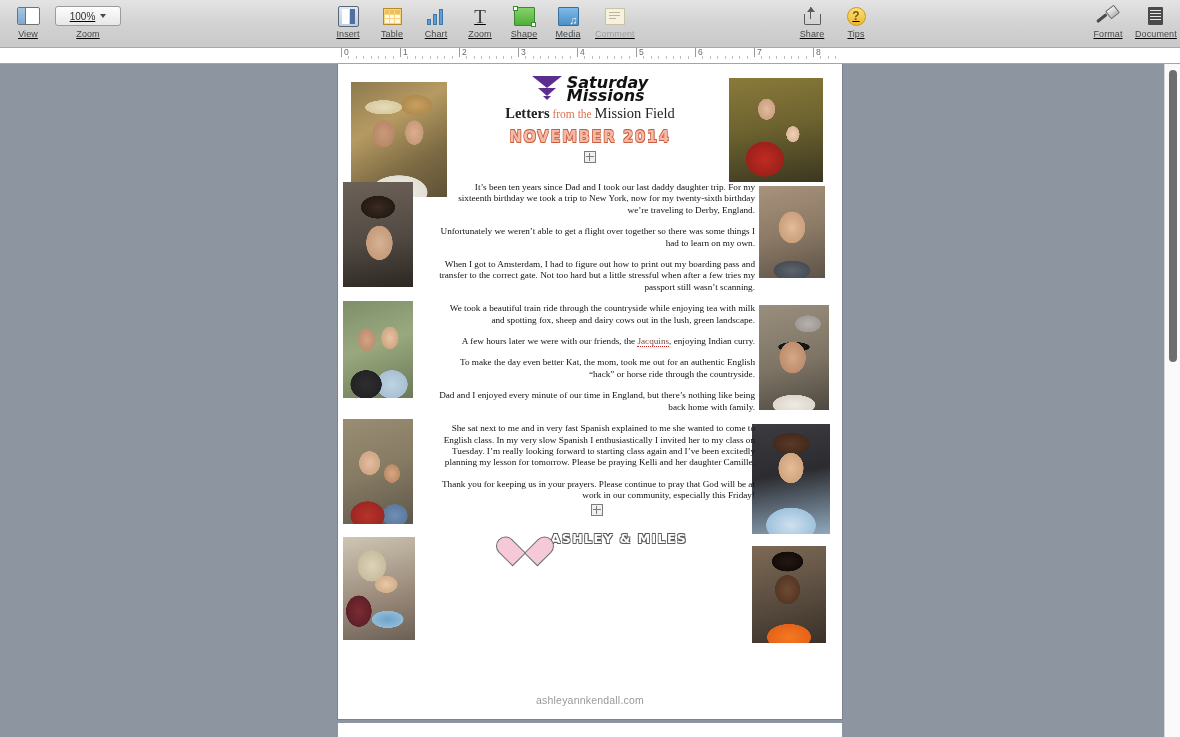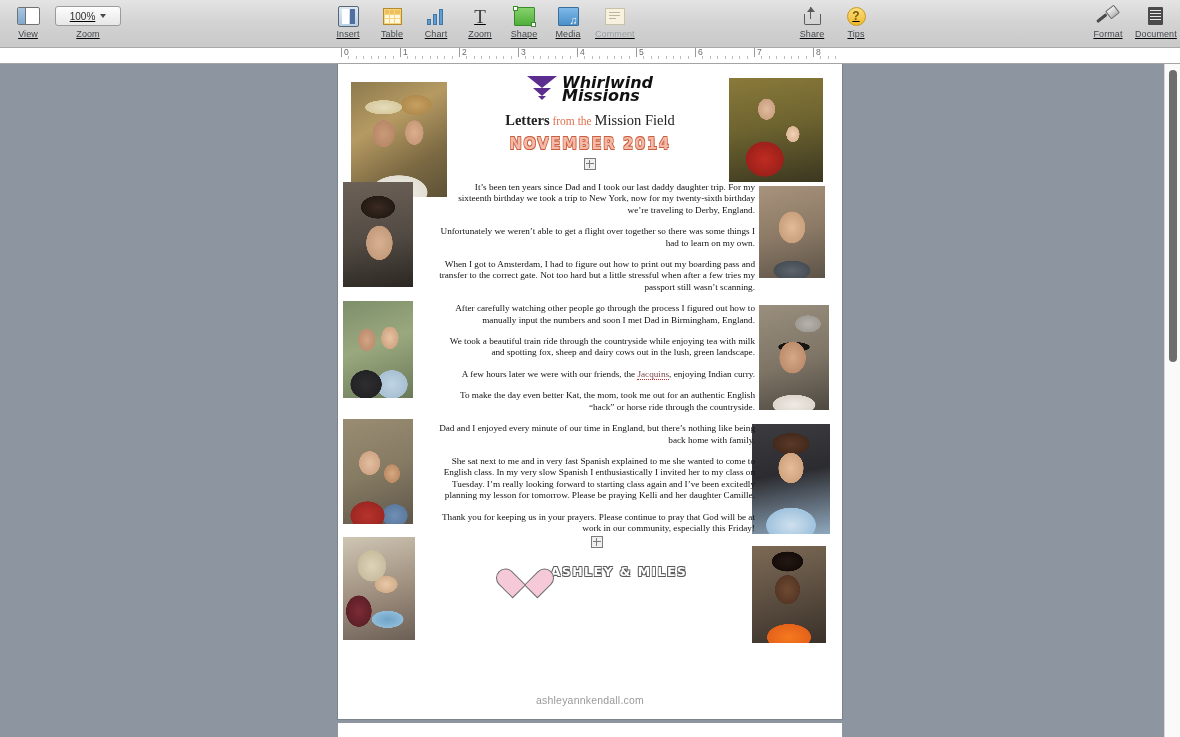--- a/index.html
+++ b/index.html
@@ -116,21 +116,21 @@
   .photo{position:absolute;background-size:cover;background-position:center;border:0;}
 
   .masthead{position:absolute;left:96px;top:12px;width:312px;text-align:center;}
   .logo-row{display:flex;align-items:center;justify-content:center;gap:5px;}
   .logo-mark{width:30px;height:26px;position:relative;flex:none;}
   .logo-mark .t1{position:absolute;left:0;top:0;width:0;height:0;border-left:15px solid transparent;border-right:15px solid transparent;border-top:12px solid #5b2d8e;}
   .logo-mark .t2{position:absolute;left:6px;top:12px;width:0;height:0;border-left:9px solid transparent;border-right:9px solid transparent;border-top:8px solid #5b2d8e;}
   .logo-mark .t3{position:absolute;left:11px;top:20px;width:0;height:0;border-left:4px solid transparent;border-right:4px solid transparent;border-top:4px solid #5b2d8e;}
   .logo-word{font-family:"DejaVu Sans",sans-serif;font-weight:bold;font-style:italic;font-size:16px;line-height:13px;color:#111;text-align:left;}
   .logo-word span{display:block;}
-  .mast-sub{font-family:"Liberation Serif",serif;font-size:14.5px;color:#222;margin-top:11px;line-height:15px;}
+  .mast-sub{font-family:"Liberation Serif",serif;font-size:14.5px;color:#222;margin-top:4px;line-height:15px;}
   .mast-sub b{font-weight:bold;}
   .mast-sub .fromthe{color:#e0704e;font-size:11.5px;}
   .mast-date{
     font-family:"DejaVu Sans",sans-serif;font-weight:bold;font-size:15px;letter-spacing:1.5px;
     color:#f5b9a8;margin-top:6px;
     text-shadow:-0.6px -0.6px 0 #c95f3e,0.6px -0.6px 0 #c95f3e,-0.6px 0.6px 0 #c95f3e,0.6px 0.6px 0 #c95f3e;
   }
   .ph-marker{width:10px;height:10px;border:1px solid #7b7b7b;background:#efefef;margin:5px auto 0;position:relative;}
   .ph-marker:before{content:"";position:absolute;left:4px;top:1px;width:1px;height:8px;background:#7b7b7b;}
   .ph-marker:after{content:"";position:absolute;left:1px;top:4px;width:8px;height:1px;background:#7b7b7b;}
@@ -457,36 +457,35 @@
                linear-gradient(165deg,#7d6a55 0%,#5f5143 45%,#3a3129 100%);"></div>
 
         <div class="masthead">
           <div class="logo-row">
             <div class="logo-mark">
               <div class="t1"></div>
                 <div class="t2"></div>
                 <div class="t3"></div>
             </div>
             <div class="logo-word">
-              <span>Whirlwind</span>
+              <span>Saturday</span>
               <span>Missions</span>
             </div>
           </div>
           <div class="mast-sub">
             <b>Letters</b><span class="fromthe"> from the </span><span>Mission Field</span>
           </div>
           <div class="mast-date">NOVEMBER 2014</div>
           <div class="ph-marker"></div>
         </div>
 
         <div class="body-col">
           <p class="first">It’s been ten years since Dad and I took our last daddy daughter trip. For my sixteenth birthday we took a trip to New York, now for my twenty-sixth birthday we’re traveling to Derby, England.</p>
           <p>Unfortunately we weren’t able to get a flight over together so there was some things I had to learn on my own.</p>
           <p>When I got to Amsterdam, I had to figure out how to print out my boarding pass and transfer to the correct gate. Not too hard but a little stressful when after a few tries my passport still wasn’t scanning.</p>
-          <p>After carefully watching other people go through the process I figured out how to manually input the numbers and soon I met Dad in Birmingham, England.</p>
           <p>We took a beautiful train ride through the countryside while enjoying tea with milk and spotting fox, sheep and dairy cows out in the lush, green landscape.</p>
           <p id="p-spell">A few hours later we were with our friends, the <span class="spell">Jacquins</span>, enjoying Indian curry.</p>
           <p>To make the day even better Kat, the mom, took me out for an authentic English “hack” or horse ride through the countryside.</p>
           <p>Dad and I enjoyed every minute of our time in England, but there’s nothing like being back home with family.</p>
           <p>She sat next to me and in very fast Spanish explained to me she wanted to come to English class. In my very slow Spanish I enthusiastically I invited her to my class on Tuesday. I’m really looking forward to starting class again and I’ve been excitedly planning my lesson for tomorrow. Please be praying Kelli and her daughter Camille.</p>
           <p style="margin-bottom:2px">Thank you for keeping us in your prayers. Please continue to pray that God will be at work in our community, especially this Friday!</p>
 
           <div class="ph-marker inline"></div>
 
           <div class="signoff">

